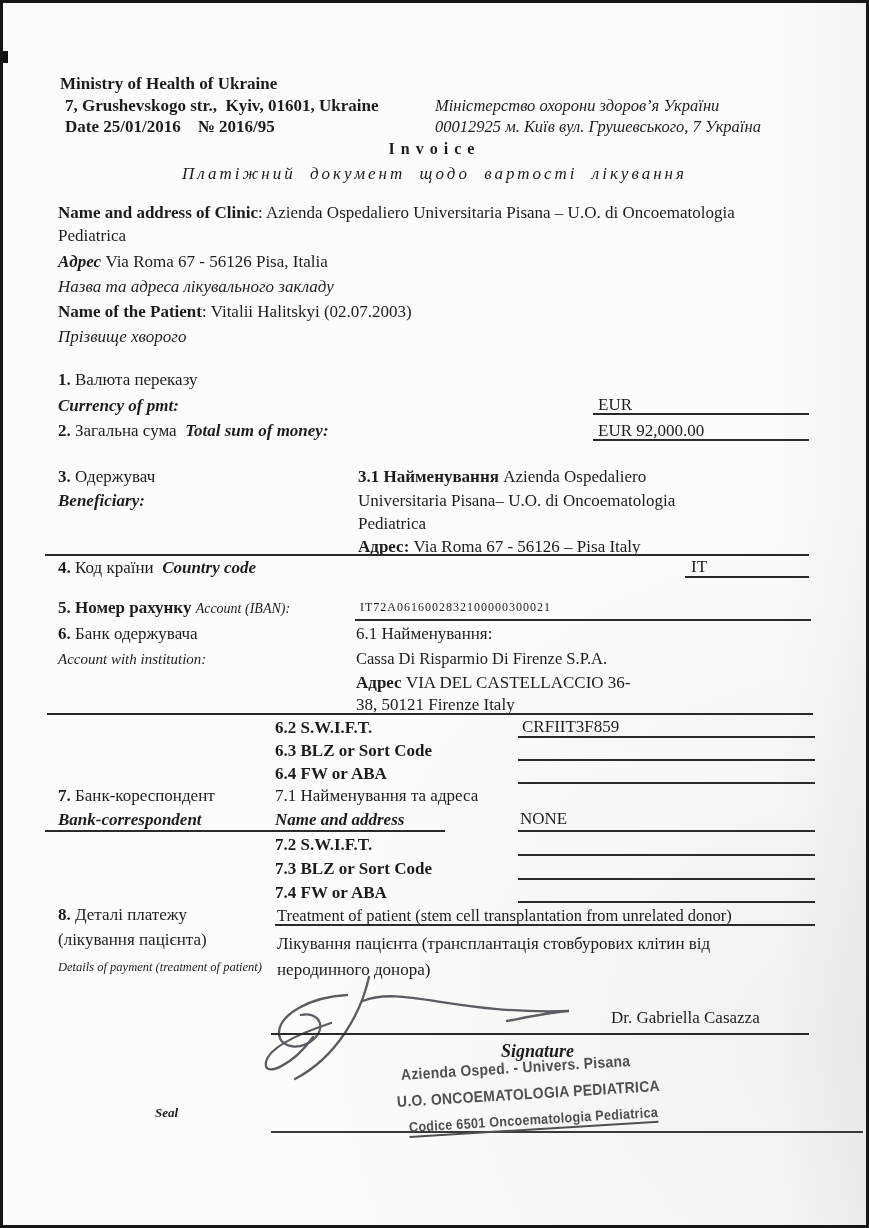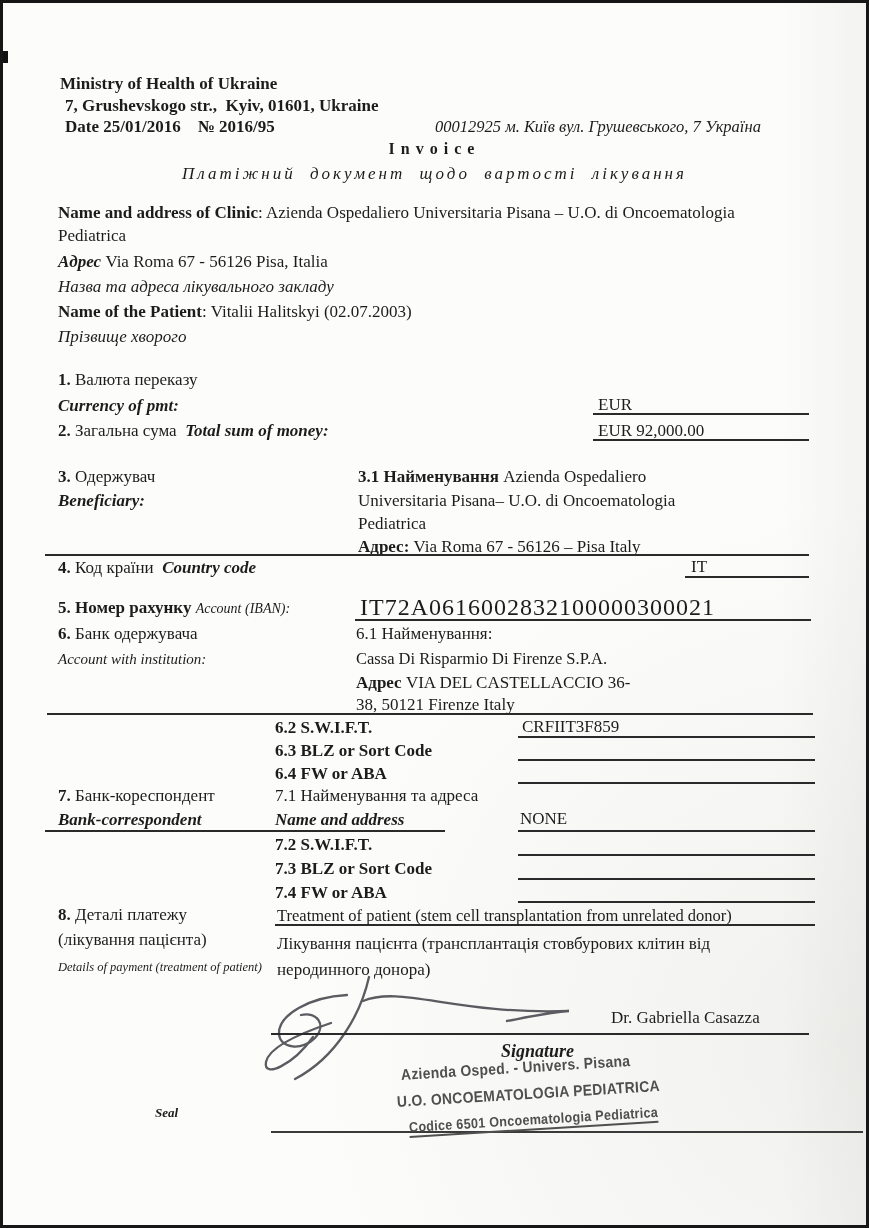--- a/index.html
+++ b/index.html
@@ -20,21 +20,21 @@
   .b{font-weight:bold;text-align:center;}
   .i{font-style:italic;}
   .bi{font-weight:bold; font-style:italic;}
   .sm{font-size:14px;}
   .xs{font-size:12.5px;}
   .center{left:0; right:0; text-align:center;}
   .title{font-size:16px; font-weight:bold; letter-spacing:6px;}
   .subtitle{font-size:17px; font-style:italic; letter-spacing:3px; word-spacing:7px;}
   .rule{position:absolute; height:2px; background:var(--rule);}
   .val{font-size:17px;}
-  .iban{font-size:24px; letter-spacing:1px;}
+  .iban{font-size:12px; letter-spacing:1px;}
   .treat{font-size:16.5px;}
   .stamp{
     position:absolute; font-family:"Liberation Sans","DejaVu Sans",sans-serif;
     color:var(--stamp); font-weight:bold; white-space:pre;
     transform:rotate(-3.5deg) scaleX(.9); transform-origin:left center;
     letter-spacing:.3px;
   }
   .stamp-underline{border-bottom:2px solid var(--stamp); padding-bottom:1px;}
   .artifact{position:absolute; background:#111;}
   svg.sig{position:absolute; left:248px; top:970px;}
@@ -42,20 +42,21 @@
 </head>
 <body>
 
 <div class="page">
 
   <div class="artifact" style="left:0;top:48px;width:5px;height:12px"></div>
 
   <div class="t b" style="left:57px;top:70px"><span>Ministry of Health of Ukraine</span></div>
   <div class="t b" style="left:62px;top:92px"><span>7, Grushevskogo str.,  Kyiv, 01601, Ukraine</span></div>
   <div class="t b" style="left:62px;top:113px"><span>Date 25/01/2016    № 2016/95</span></div>
+  <div class="t i" style="left:432px;top:92px;font-size:16.5px"><span>Міністерство охорони здоров’я України</span></div>
   <div class="t i" style="left:432px;top:113px;font-size:16.5px"><span>00012925 м. Київ вул. Грушевського, 7 Україна</span></div>
 
   <div class="t center title" style="top:135px"><span>Invoice</span></div>
   <div class="t" style="left:55px;top:199px"><span class="b">Name and address of Clinic</span><span>: Azienda Ospedaliero Universitaria Pisana – U.O. di Oncoematologia</span></div>
 
   <div class="t center subtitle" style="top:160px"><span>Платіжний документ щодо вартості лікування</span></div>
   <div class="t" style="left:55px;top:222px"><span>Pediatrica</span></div>
   <div class="t" style="left:55px;top:248px"><span class="bi">Адрес</span><span> Via Roma 67 - 56126 Pisa, Italia</span></div>
   <div class="t i" style="left:55px;top:273px"><span>Назва та адреса лікувального закладу</span></div>
   <div class="t" style="left:55px;top:298px"><span class="b">Name of the Patient</span><span>: Vitalii Halitskyi (02.07.2003)</span></div>

